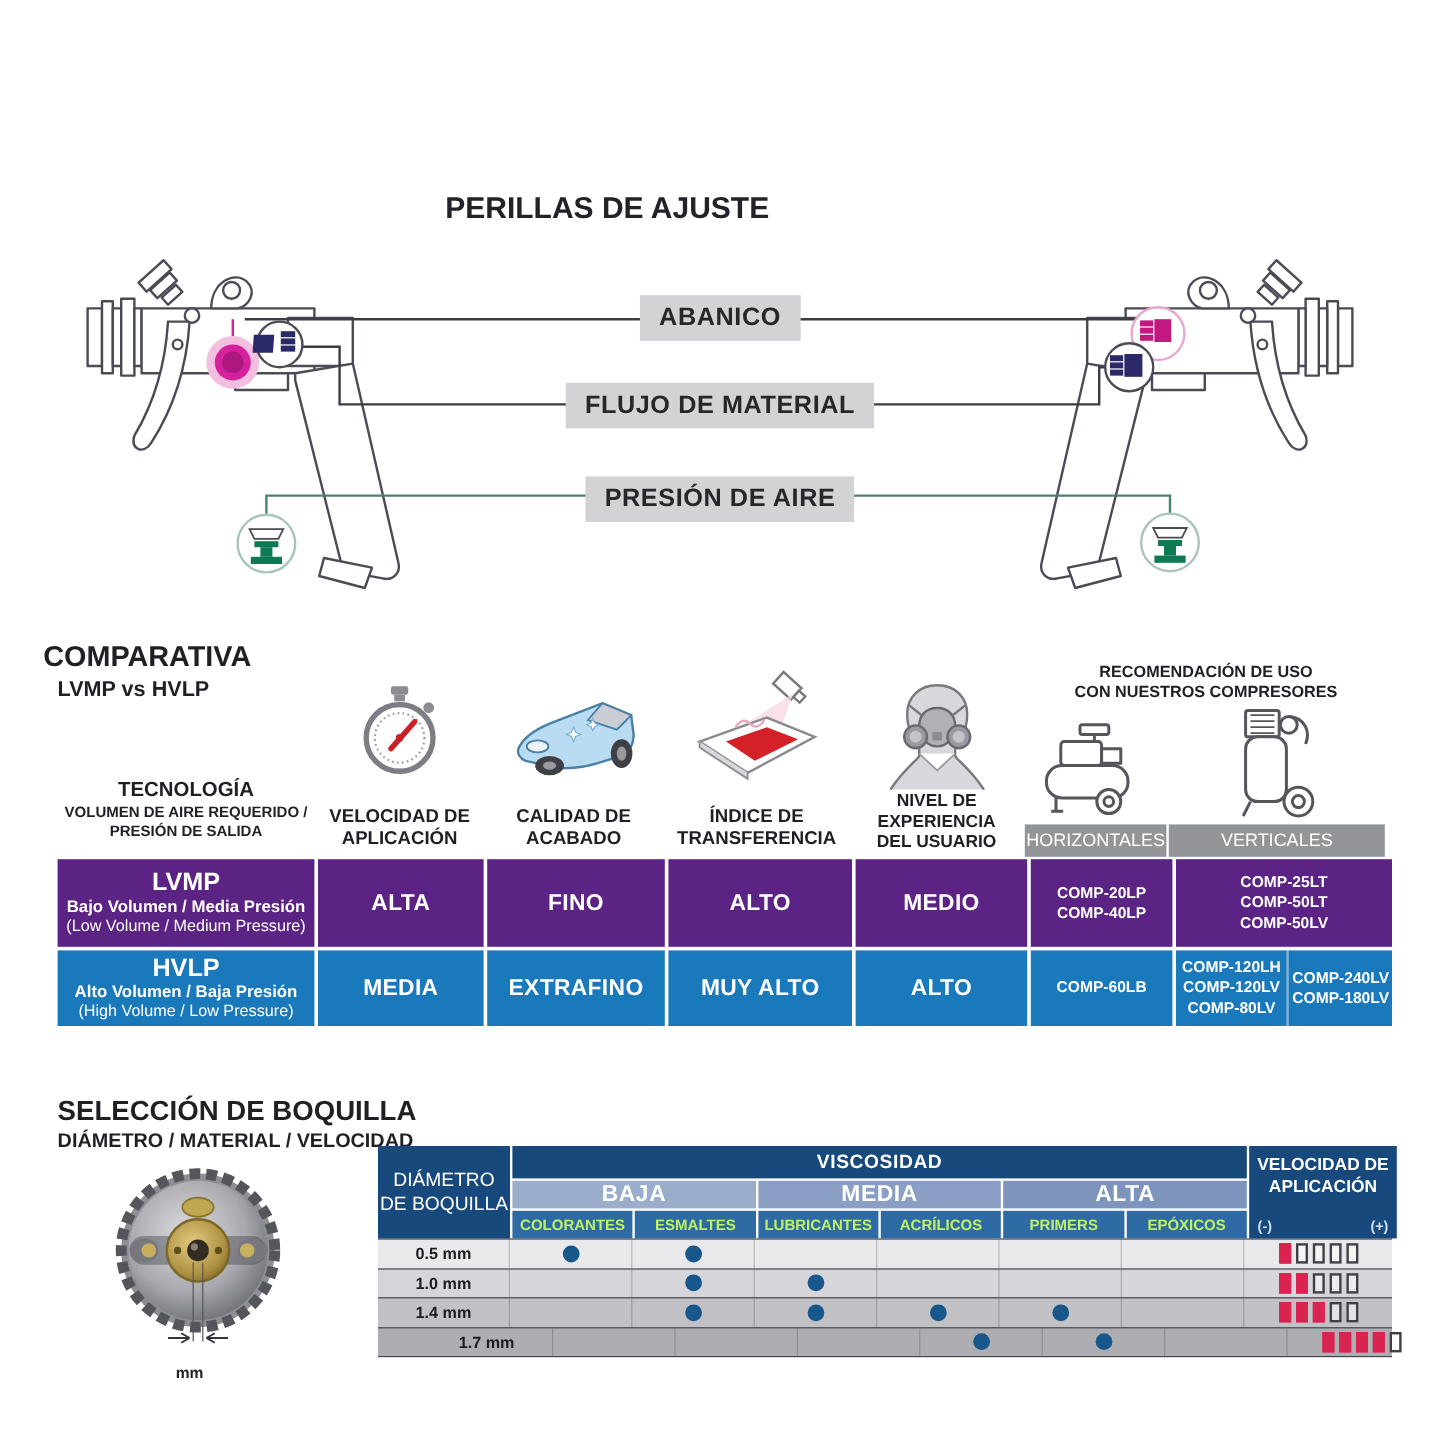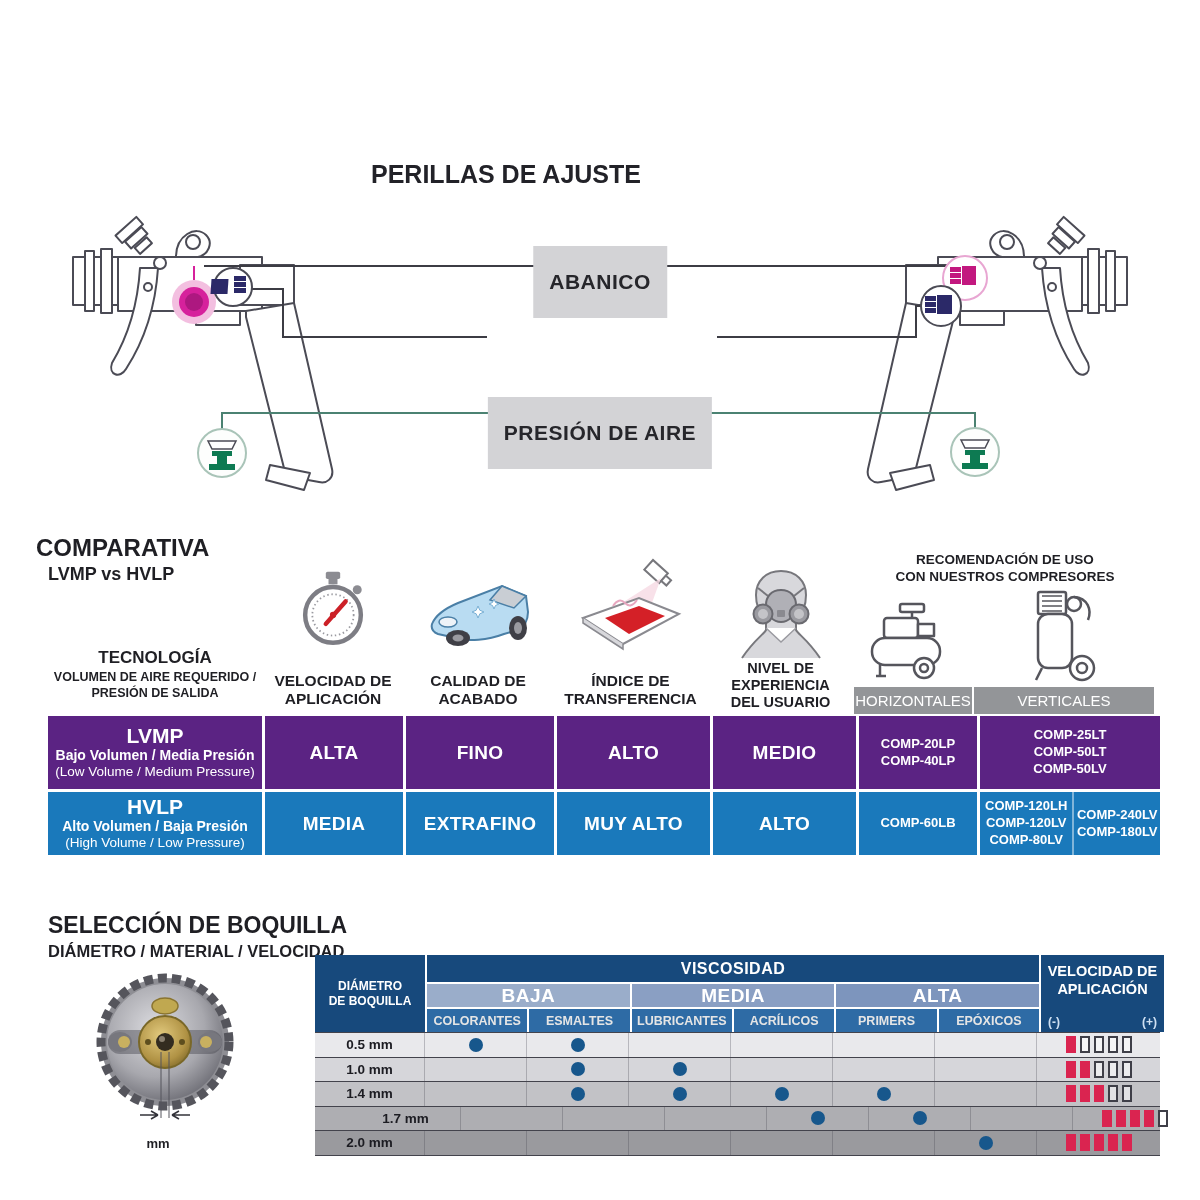--- a/index.html
+++ b/index.html
@@ -7,21 +7,21 @@
         font-family:"Liberation Sans",sans-serif;color:#1f1f24;}
   .abs{position:absolute;}
   .pre{white-space:pre-line;}
 
   
   .main-title{top:56px;left:0;width:1200px;text-align:center;font-size:38px;font-weight:bold;letter-spacing:-.5px;color:#222228;}
   .knobs-title{top:160px;left:0;width:1012px;text-align:center;font-size:25px;font-weight:bold;color:#222228;}
 
   
   .knob-label{left:600px;transform:translateX(-50%);background:#d3d3d6;color:#26262b;
-              font-size:21px;font-weight:bold;letter-spacing:.5px;padding:24px 16px;white-space:nowrap;}
+              font-size:21px;font-weight:bold;letter-spacing:.5px;padding:7px 16px;white-space:nowrap;}
 
   
   .comp-head{left:36px;top:534px;font-size:24px;font-weight:bold;}
   .comp-sub{left:48px;top:564px;font-size:18px;font-weight:bold;}
   .rec-head{left:854px;top:552px;width:302px;text-align:center;font-size:13.5px;font-weight:bold;line-height:1.25;}
   .colhead{font-weight:bold;text-align:center;line-height:1.18;font-size:15.5px;}
   .colhead .sub{font-weight:bold;font-size:12.5px;line-height:1.25;margin-top:2px;}
   .gray-box{background:#939598;color:#fff;font-weight:normal;font-size:15px;text-align:center;line-height:27px;height:27px;}
 
   .comp-table{left:48px;top:716px;display:grid;grid-template-columns:214px 138px 148px 153px 143px 118px 180px;
@@ -42,31 +42,31 @@
 
   
   .bq-head1{left:48px;top:912px;font-size:23px;font-weight:bold;}
   .bq-head2{left:48px;top:942px;font-size:16.5px;font-weight:bold;}
   .mm-label{left:118px;top:1136px;width:80px;text-align:center;font-size:13px;font-weight:bold;}
 
   .bq{left:315px;top:955px;width:845px;}
   .bq-header{display:grid;grid-template-columns:110px 612px 123px;grid-template-rows:27px 23px 23px;gap:2px;background:#fff;}
   .navy{background:#17497c;color:#fff;}
   .bq-diam-head{grid-column:1;grid-row:1/4;display:flex;align-items:center;justify-content:center;
-                font-size:12px;font-weight:bold;text-align:center;line-height:1.25;}
+                font-size:16px;font-weight:normal;text-align:center;line-height:1.25;}
   .bq-visc{grid-column:2;grid-row:1;display:flex;align-items:center;justify-content:center;font-size:16px;font-weight:bold;letter-spacing:.5px;}
   .bq-speed-head{grid-column:3;grid-row:1/4;position:relative;font-weight:bold;}
   .bq-speed-title{position:absolute;top:7px;left:0;width:100%;text-align:center;font-size:14.5px;line-height:1.25;}
   .bq-minus{position:absolute;bottom:3px;left:7px;font-size:12px;color:#cfe0f2;}
   .bq-plus{position:absolute;bottom:3px;right:7px;font-size:12px;color:#cfe0f2;}
   .bq-groups{grid-column:2;grid-row:2;display:grid;grid-template-columns:1fr 1fr 1fr;gap:2px;}
   .bq-groups>div{display:flex;align-items:center;justify-content:center;color:#fff;font-weight:bold;font-size:19px;letter-spacing:.5px;}
   .g-baja{background:#9aadca;} .g-media{background:#8a9fc3;} .g-alta{background:#7d95bd;}
   .bq-cols{grid-column:2;grid-row:3;display:grid;grid-template-columns:repeat(6,1fr);gap:2px;}
-  .bq-cols>div{background:#2e6ba5;display:flex;align-items:center;justify-content:center;color:#e5e5e5;font-weight:bold;font-size:12.5px;}
+  .bq-cols>div{background:#2e6ba5;display:flex;align-items:center;justify-content:center;color:#bef264;font-weight:bold;font-size:12.5px;}
 
   .bq-body{border-bottom:1.5px solid #43434c;}
   .bq-row{display:grid;grid-template-columns:110px repeat(6,102px) 123px;height:23.5px;border-top:1px solid #43434c;}
   .bq-row>div{display:flex;align-items:center;justify-content:center;border-right:1px solid rgba(70,70,80,.30);}
   .bq-row>div:last-child{border-right:none;}
   .bq-row:nth-child(1){background:#e9e9ec;}
   .bq-row:nth-child(2){background:#d6d6da;}
   .bq-row:nth-child(3){background:#c2c2c6;}
   .bq-row:nth-child(4){background:#aeaeb2;padding-left:36px;}
   .bq-row:nth-child(5){background:#9a9a9e;}
@@ -176,20 +176,21 @@
     <g>
       <circle cx="975" cy="237" r="24" fill="#fdfefd" stroke="#a9c4b8" stroke-width="2"></circle>
       <path d="M961,225 L989,225 L985,233 L965,233 Z" fill="#fff" stroke="#4b4b55" stroke-width="1.5"></path>
       <rect x="965" y="235" width="20" height="5" fill="#0d7a52"></rect>
         <rect x="970" y="240" width="10" height="8" fill="#0d7a52"></rect>
         <rect x="962" y="248" width="26" height="6" fill="#0d7a52"></rect>
     </g>
   </svg>
 
   <div class="abs knob-label" style="top:246px;">ABANICO</div>
+  <div class="abs knob-label" style="top:319px;">FLUJO DE MATERIAL</div>
   <div class="abs knob-label" style="top:397px;">PRESIÓN DE AIRE</div>
 
   <div class="abs comp-head">COMPARATIVA</div>
   <div class="abs comp-sub">LVMP vs HVLP</div>
   <div class="abs rec-head pre">RECOMENDACIÓN DE USO
 CON NUESTROS COMPRESORES</div>
 
   <svg class="abs" style="left:287px;top:570px;" width="92" height="88" viewBox="-46 -50 92 98">
     <rect x="-8" y="-48" width="16" height="8" rx="2" fill="#8c8c92"></rect>
       <rect x="-5" y="-40" width="10" height="6" fill="#8c8c92"></rect>
@@ -478,34 +479,16 @@
           </div>
           <div></div>
           <div>
             <span class="bar filled"></span>
             <span class="bar filled"></span>
             <span class="bar filled"></span>
             <span class="bar filled"></span>
             <span class="bar"></span>
           </div>
         </div>
-        <div class="bq-row">
-          <div class="bq-diam">2.0 mm</div>
-          <div></div>
-          <div></div>
-          <div></div>
-          <div></div>
-          <div></div>
-          <div>
-            <span class="dot"></span>
-          </div>
-          <div>
-            <span class="bar filled"></span>
-            <span class="bar filled"></span>
-            <span class="bar filled"></span>
-            <span class="bar filled"></span>
-            <span class="bar filled"></span>
-          </div>
-        </div>
       </div>
   </div>
 
 </div>
 
 </body></html>

